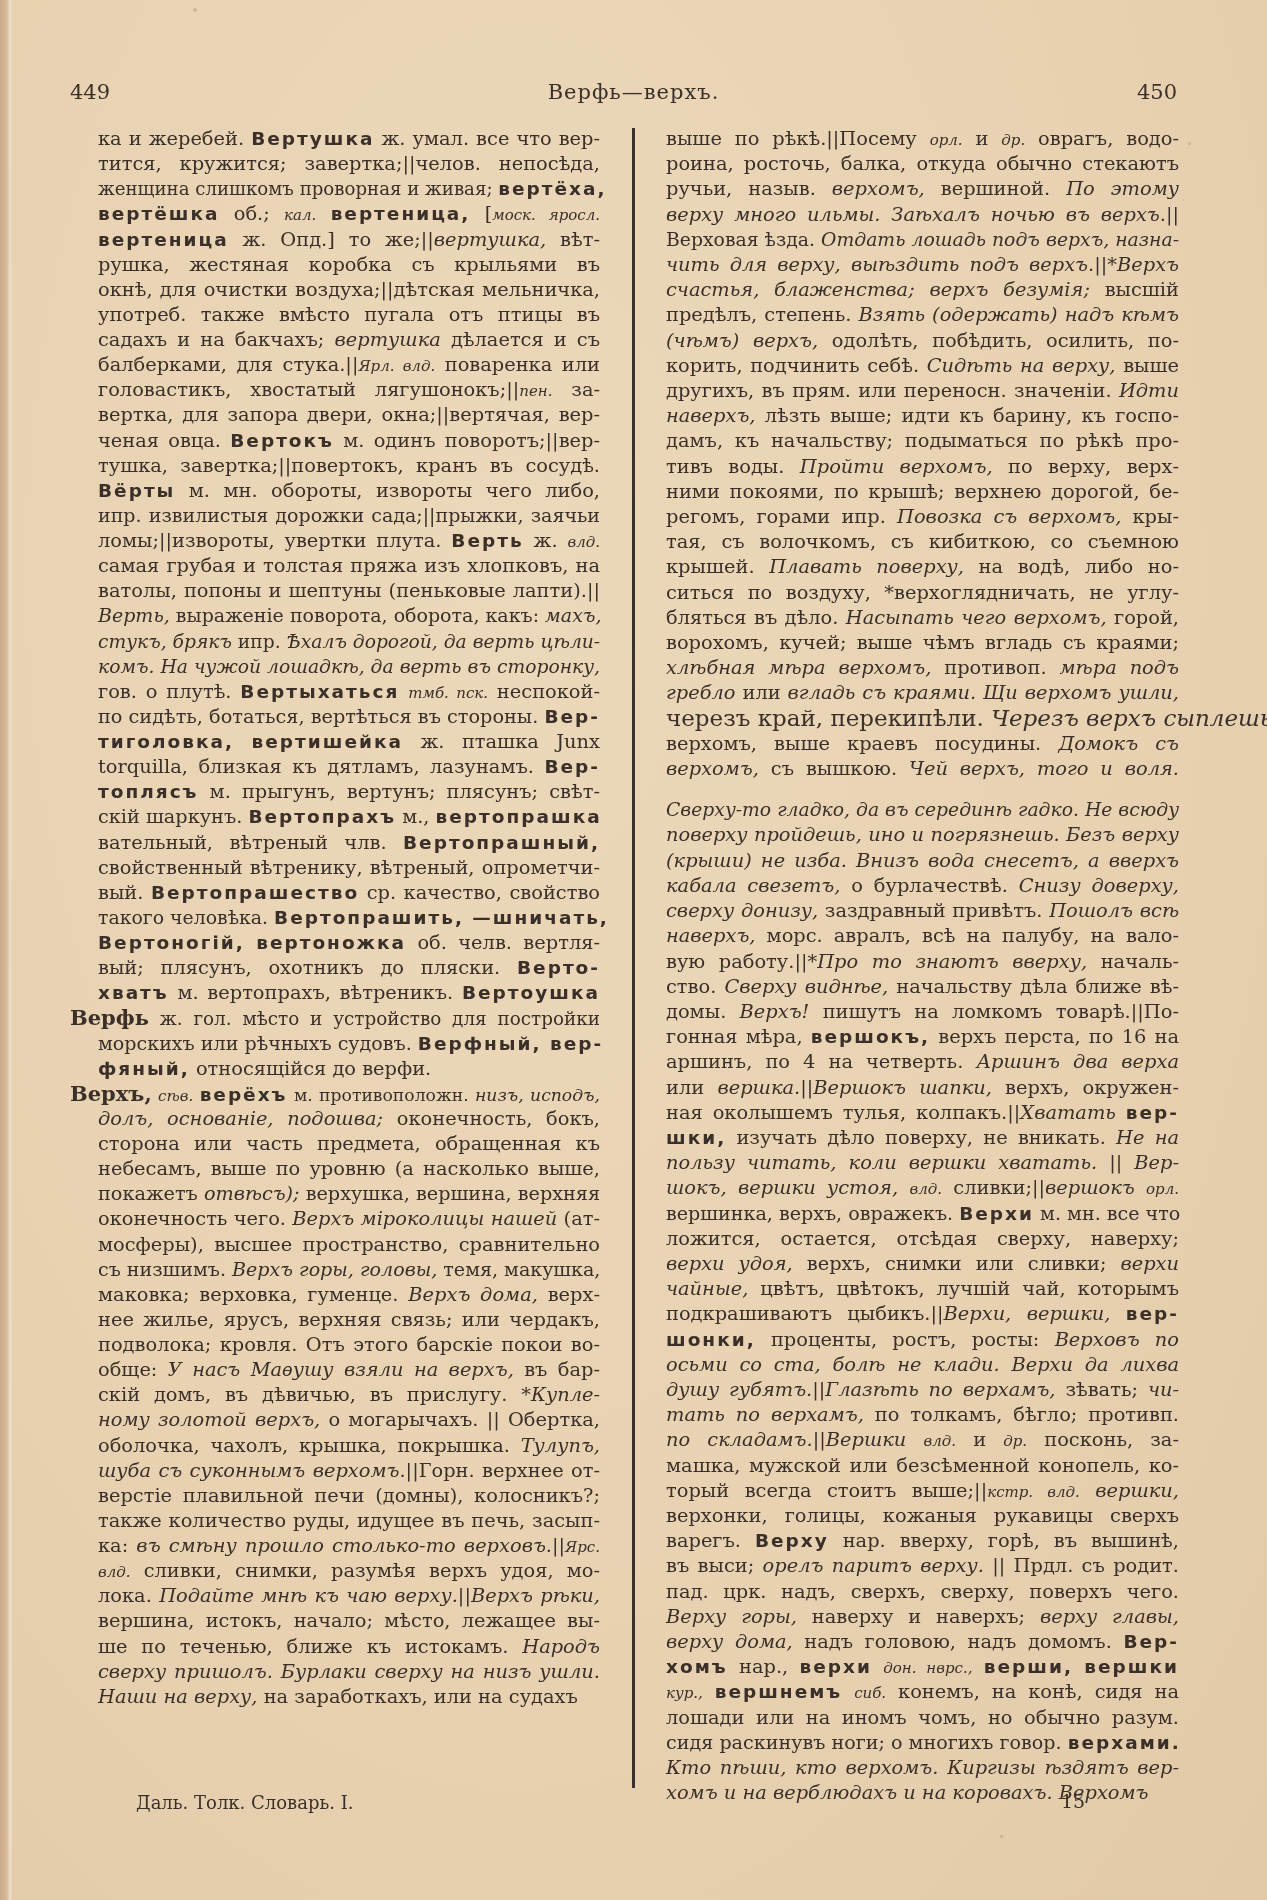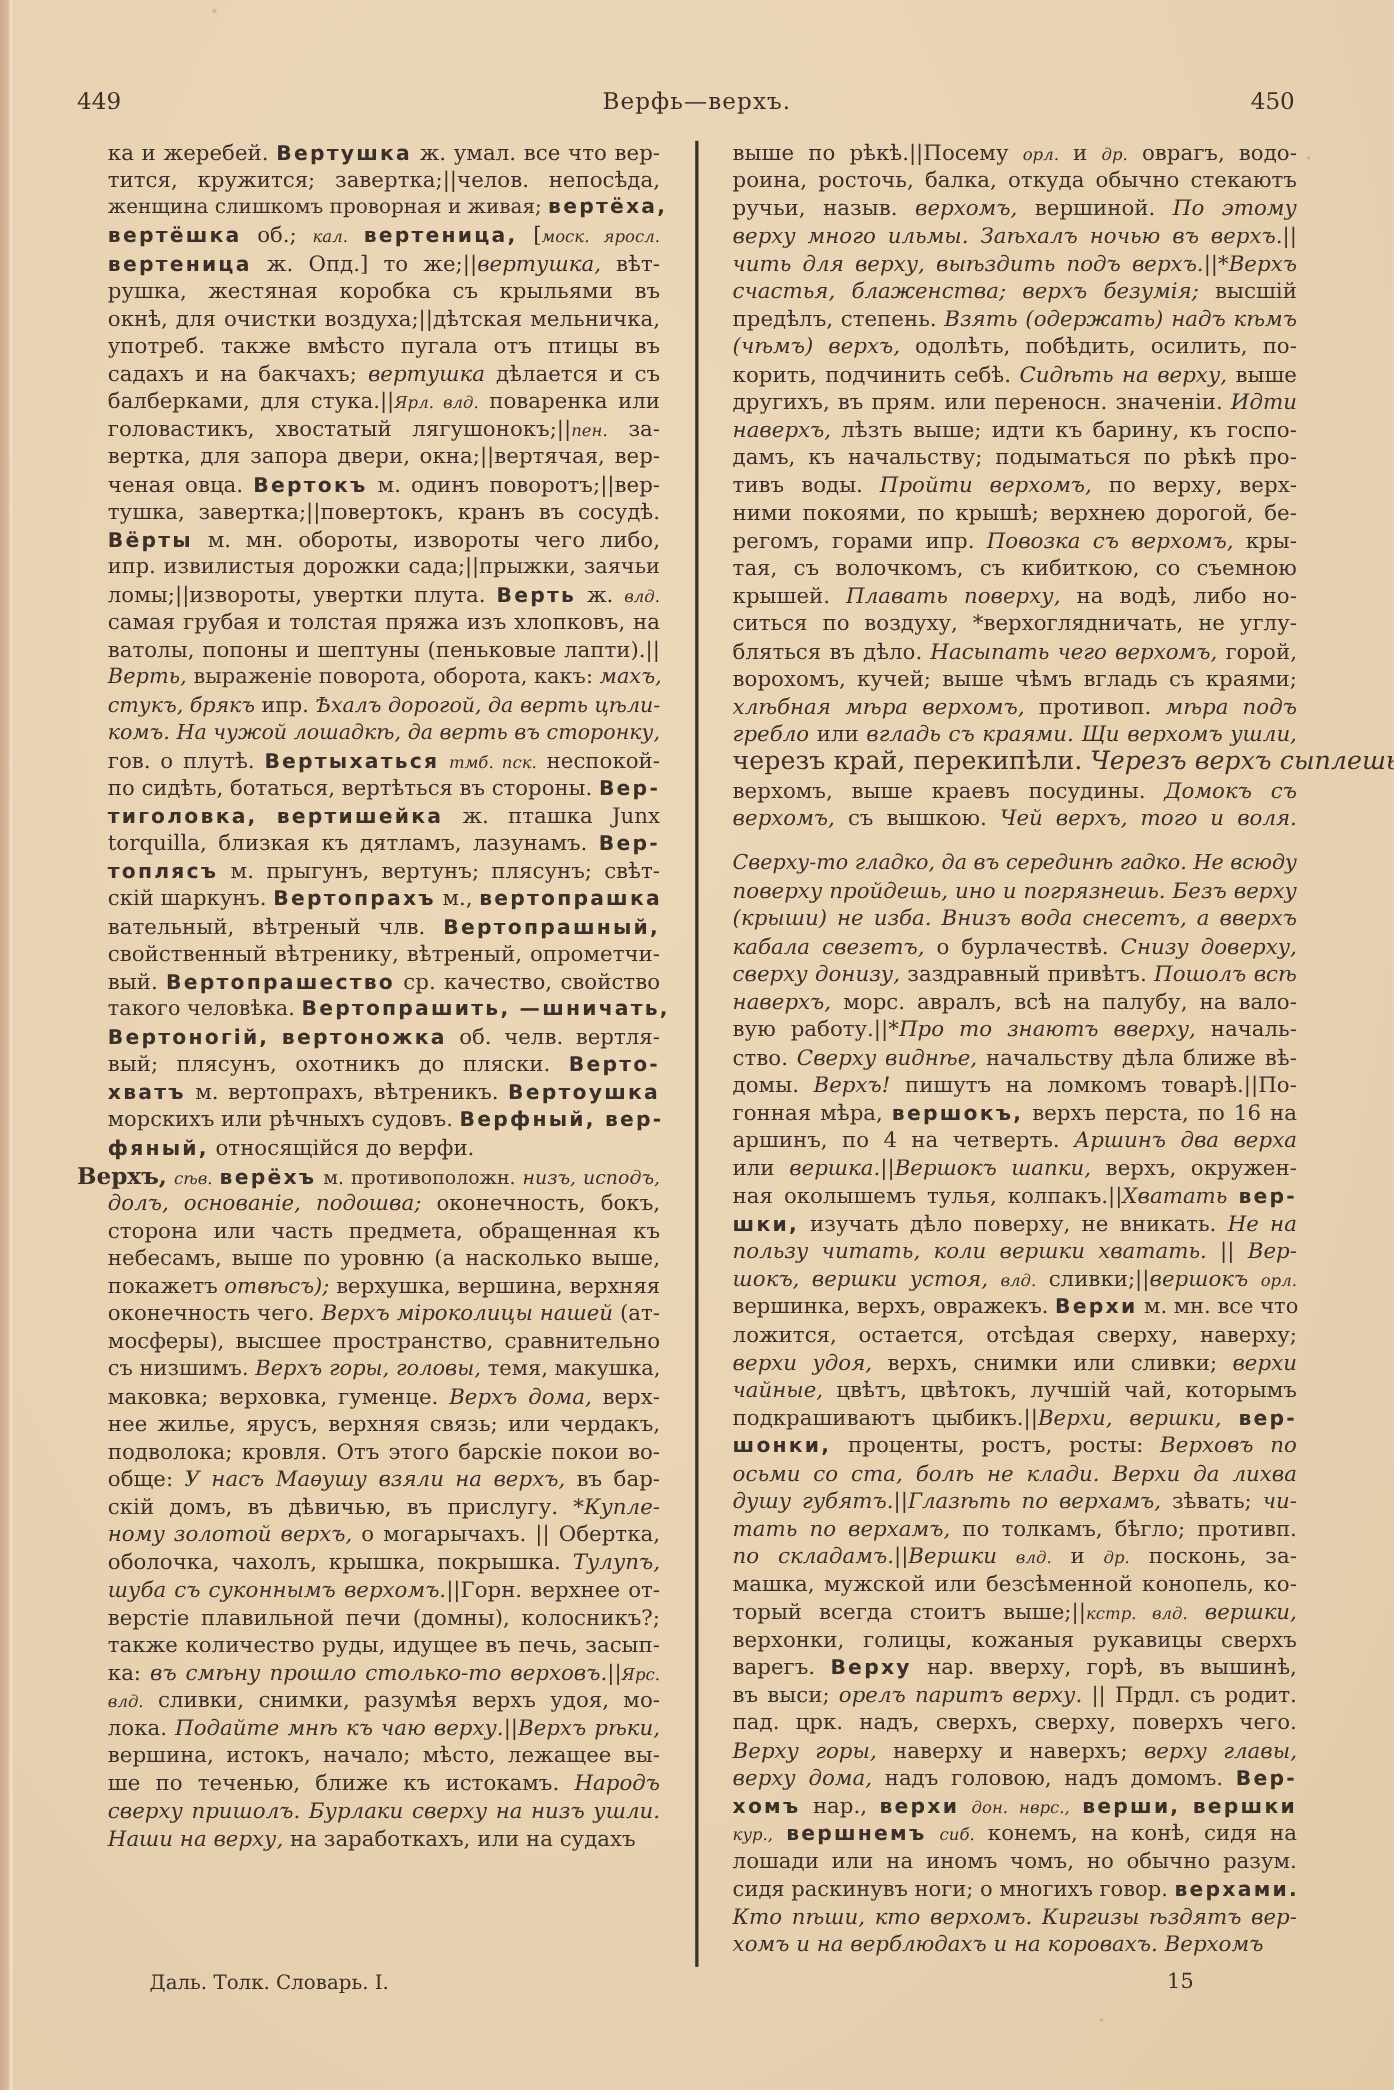--- a/index.html
+++ b/index.html
@@ -89,20 +89,21 @@
     <span class="line" style="height: 25.1364px;"><span>torquilla, близкая къ дятламъ, лазунамъ. </span><span class="hw">Вер-</span></span>
     <span class="line" style="height: 25.1364px;"><span class="hw">топлясъ</span><span> м. прыгунъ, вертунъ; плясунъ; свѣт-</span></span>
     <span class="line" style="height: 25.1364px; font-size: 19.2848px;"><span>скій шаркунъ. </span><span class="hw">Вертопрахъ</span><span> м., </span><span class="hw">вертопрашка</span></span>
     <span class="line" style="height: 25.1364px;"><span>вательный, вѣтреный члв. </span><span class="hw">Вертопрашный,</span></span>
     <span class="line" style="height: 25.1364px;"><span>свойственный вѣтренику, вѣтреный, опрометчи-</span></span>
     <span class="line" style="height: 25.1364px;"><span>вый. </span><span class="hw">Вертопрашество</span><span> ср. качество, свойство</span></span>
     <span class="line" style="height: 25.1364px; font-size: 18.8736px;"><span>такого человѣка. </span><span class="hw">Вертопрашить, —шничать,</span></span>
     <span class="line" style="height: 25.1364px;"><span class="hw">Вертоногій,</span><span> </span><span class="hw">вертоножка</span><span> об. челв. вертля-</span></span>
     <span class="line" style="height: 25.1364px;"><span>вый; плясунъ, охотникъ до пляски. </span><span class="hw">Верто-</span></span>
     <span class="line" style="height: 25.1364px;"><span class="hw">хватъ</span><span> м. вертопрахъ, вѣтреникъ. </span><span class="hw">Вертоушка</span></span>
+    <span class="line out" style="height: 25.1364px; font-size: 18.3751px;"><span class="hwb">Верфь</span><span> ж. гол. мѣсто и устройство для постройки</span></span>
     <span class="line" style="height: 25.1364px; font-size: 19.0957px;"><span>морскихъ или рѣчныхъ судовъ. </span><span class="hw">Верфный, вер-</span></span>
     <span class="line last" style="height: 25.1364px;"><span class="hw">фяный,</span><span> относящійся до верфи.</span></span>
     <span class="line out" style="height: 25.1364px; font-size: 17.2064px;"><span class="hwb">Верхъ,</span><span> </span><span class="sm">сѣв.</span><span> </span><span class="hw">верёхъ</span><span> м. противоположн. </span><span class="it">низъ, исподъ,</span></span>
     <span class="line" style="height: 25.1364px;"><span class="it">долъ, основаніе, подошва;</span><span> оконечность, бокъ,</span></span>
     <span class="line" style="height: 25.1364px;"><span>сторона или часть предмета, обращенная къ</span></span>
     <span class="line" style="height: 25.1364px;"><span>небесамъ, выше по уровню (а насколько выше,</span></span>
     <span class="line" style="height: 25.1364px; font-size: 19.2466px;"><span>покажетъ </span><span class="it">отвѣсъ);</span><span> верхушка, вершина, верхняя</span></span>
     <span class="line" style="height: 25.1364px;"><span>оконечность чего. </span><span class="it">Верхъ міроколицы нашей</span><span> (ат-</span></span>
     <span class="line" style="height: 25.1364px;"><span>мосферы), высшее пространство, сравнительно</span></span>
     <span class="line" style="height: 25.1364px; font-size: 19.0583px;"><span>съ низшимъ. </span><span class="it">Верхъ горы, головы,</span><span> темя, макушка,</span></span>
@@ -123,20 +124,21 @@
     <span class="line" style="height: 25.1364px;"><span>ше по теченью, ближе къ истокамъ. </span><span class="it">Народъ</span></span>
     <span class="line" style="height: 25.1364px;"><span class="it">сверху пришолъ. Бурлаки сверху на низъ ушли.</span></span>
     <span class="line last" style="height: 25.1364px;"><span class="it">Наши на верху,</span><span> на заработкахъ, или на судахъ</span></span>
   </div>
 <div class="rule"></div>
 <div class="col col-right" id="col-right" style="line-height: 25.2121px;">
     <span class="line" style="height: 25.2121px;"><span>выше по рѣкѣ.||Посему </span><span class="sm">орл.</span><span> и </span><span class="sm">др.</span><span> оврагъ, водо-</span></span>
     <span class="line" style="height: 25.2121px;"><span>роина, росточь, балка, откуда обычно стекаютъ</span></span>
     <span class="line" style="height: 25.2121px;"><span>ручьи, назыв. </span><span class="it">верхомъ,</span><span> вершиной. </span><span class="it">По этому</span></span>
     <span class="line" style="height: 25.2121px;"><span class="it">верху много ильмы. Заѣхалъ ночью въ верхъ.</span><span>||</span></span>
+    <span class="line" style="height: 25.2121px; font-size: 18.8132px;"><span>Верховая ѣзда. </span><span class="it">Отдать лошадь подъ верхъ, назна-</span></span>
     <span class="line" style="height: 25.2121px;"><span class="it">чить для верху, выѣздить подъ верхъ.</span><span>||</span><span class="it">*Верхъ</span></span>
     <span class="line" style="height: 25.2121px;"><span class="it">счастья, блаженства; верхъ безумія;</span><span> высшій</span></span>
     <span class="line" style="height: 25.2121px;"><span>предѣлъ, степень. </span><span class="it">Взять (одержать) надъ кѣмъ</span></span>
     <span class="line" style="height: 25.2121px;"><span class="it">(чѣмъ) верхъ,</span><span> одолѣть, побѣдить, осилить, по-</span></span>
     <span class="line" style="height: 25.2121px;"><span>корить, подчинить себѣ. </span><span class="it">Сидѣть на верху,</span><span> выше</span></span>
     <span class="line" style="height: 25.2121px;"><span>другихъ, въ прям. или переносн. значеніи. </span><span class="it">Идти</span></span>
     <span class="line" style="height: 25.2121px;"><span class="it">наверхъ,</span><span> лѣзть выше; идти къ барину, къ госпо-</span></span>
     <span class="line" style="height: 25.2121px;"><span>дамъ, къ начальству; подыматься по рѣкѣ про-</span></span>
     <span class="line" style="height: 25.2121px;"><span>тивъ воды. </span><span class="it">Пройти верхомъ,</span><span> по верху, верх-</span></span>
     <span class="line" style="height: 25.2121px;"><span>ними покоями, по крышѣ; верхнею дорогой, бе-</span></span>

